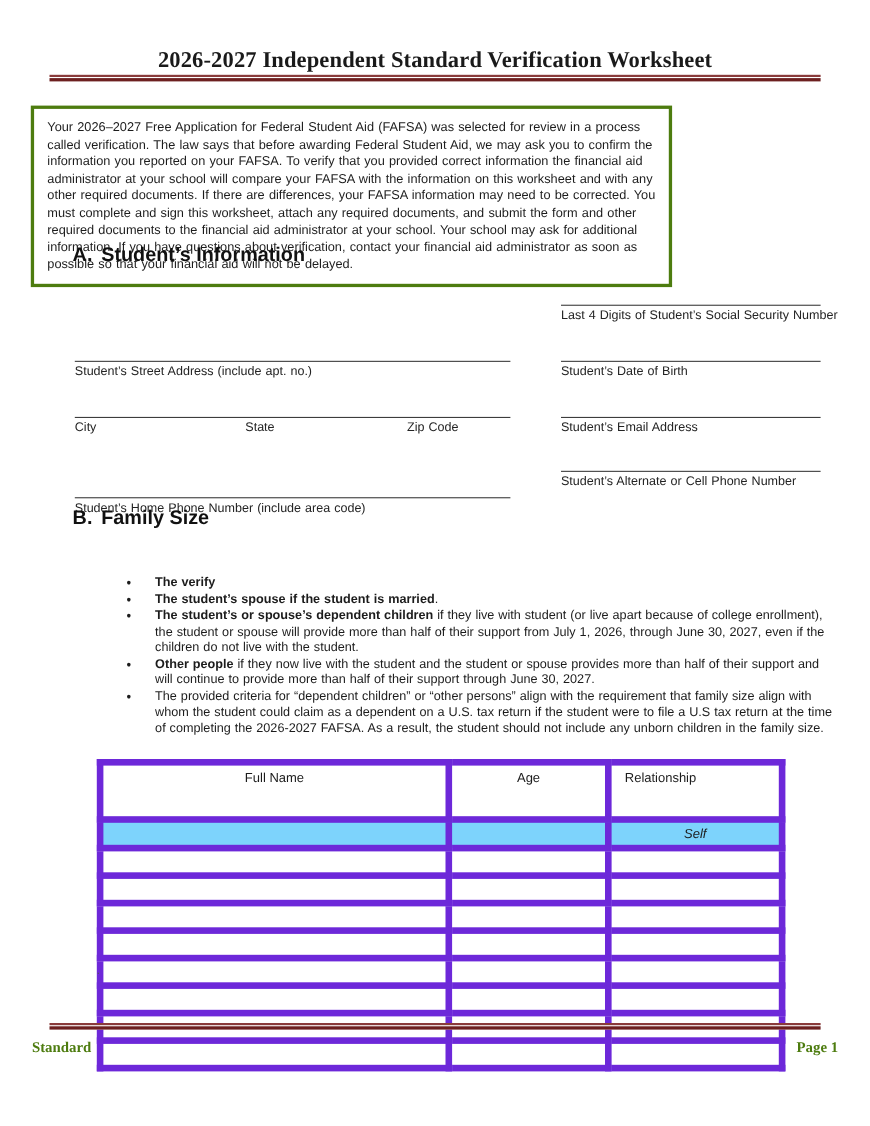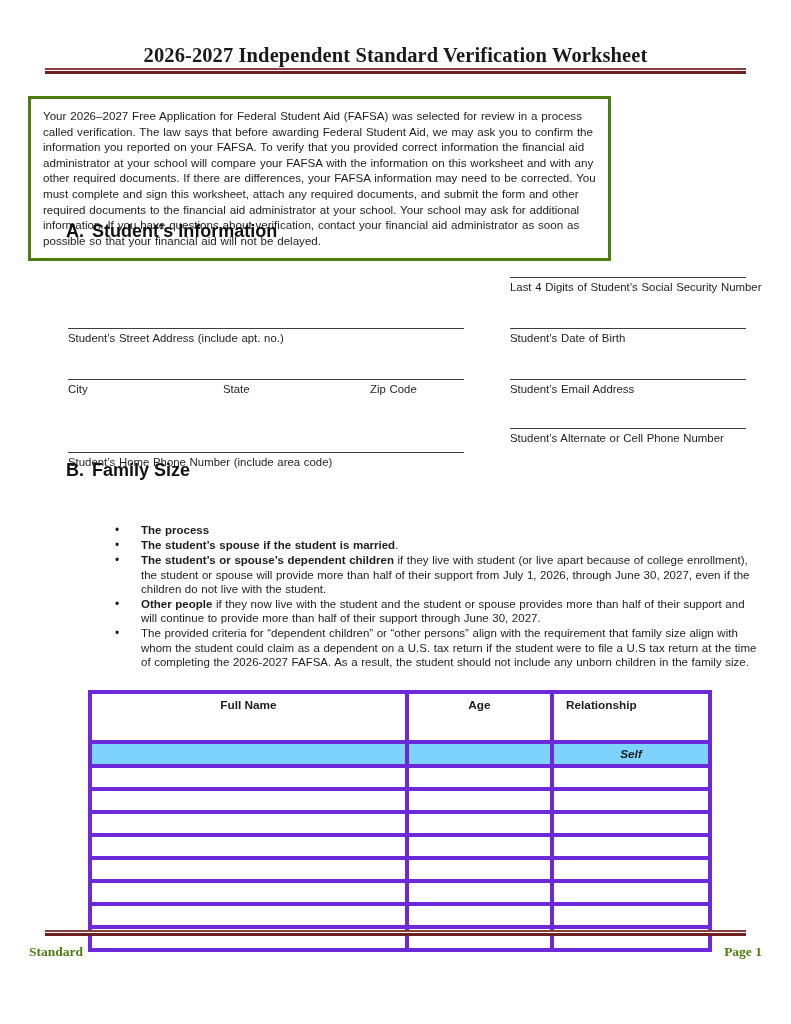--- a/index.html
+++ b/index.html
@@ -135,22 +135,22 @@
   
   .hh-table {
     position: absolute;
     left: 88px;
     top: 690px;
     width: 620px;
     border-collapse: collapse;
     table-layout: fixed;
   }
   .hh-table td, .hh-table th {
-    border: 4px solid #6d28d9;
-    font-weight: bold;
+    border: 6px solid #6d28d9;
+    font-weight: normal;
     font-size: 11.8px;
     color: #1c1c1c;
     padding: 0;
     height: 19px;
   }
   .hh-table thead th {
     height: 42px;
     vertical-align: top;
     padding-top: 4px;
     text-align: center;
@@ -233,21 +233,21 @@
     <span class="lbl" style="left:0px;">Student’s Alternate or Cell Phone Number</span>
   </div>
 
   <div class="section-head" id="sec-b">
     <span class="letter">B.</span><span>Family Size</span>
   </div>
 
 
   <ul class="bullets">
     <li>
-      <span class="dot">•</span><b>The process</b><span></span>
+      <span class="dot">•</span><b>The verify</b><span></span>
     </li>
     <li>
       <span class="dot">•</span><b>The student’s spouse if the student is married</b><span>.</span>
     </li>
     <li>
       <span class="dot">•</span><b>The student’s or spouse’s dependent children</b><span> if they live with student (or live apart because of college enrollment), the student or spouse will provide more than half of their support from July 1, 2026, through June 30, 2027, even if the children do not live with the student.</span>
     </li>
     <li>
       <span class="dot">•</span><b>Other people</b><span> if they now live with the student and the student or spouse provides more than half of their support and will continue to provide more than half of their support through June 30, 2027.</span>
     </li>

